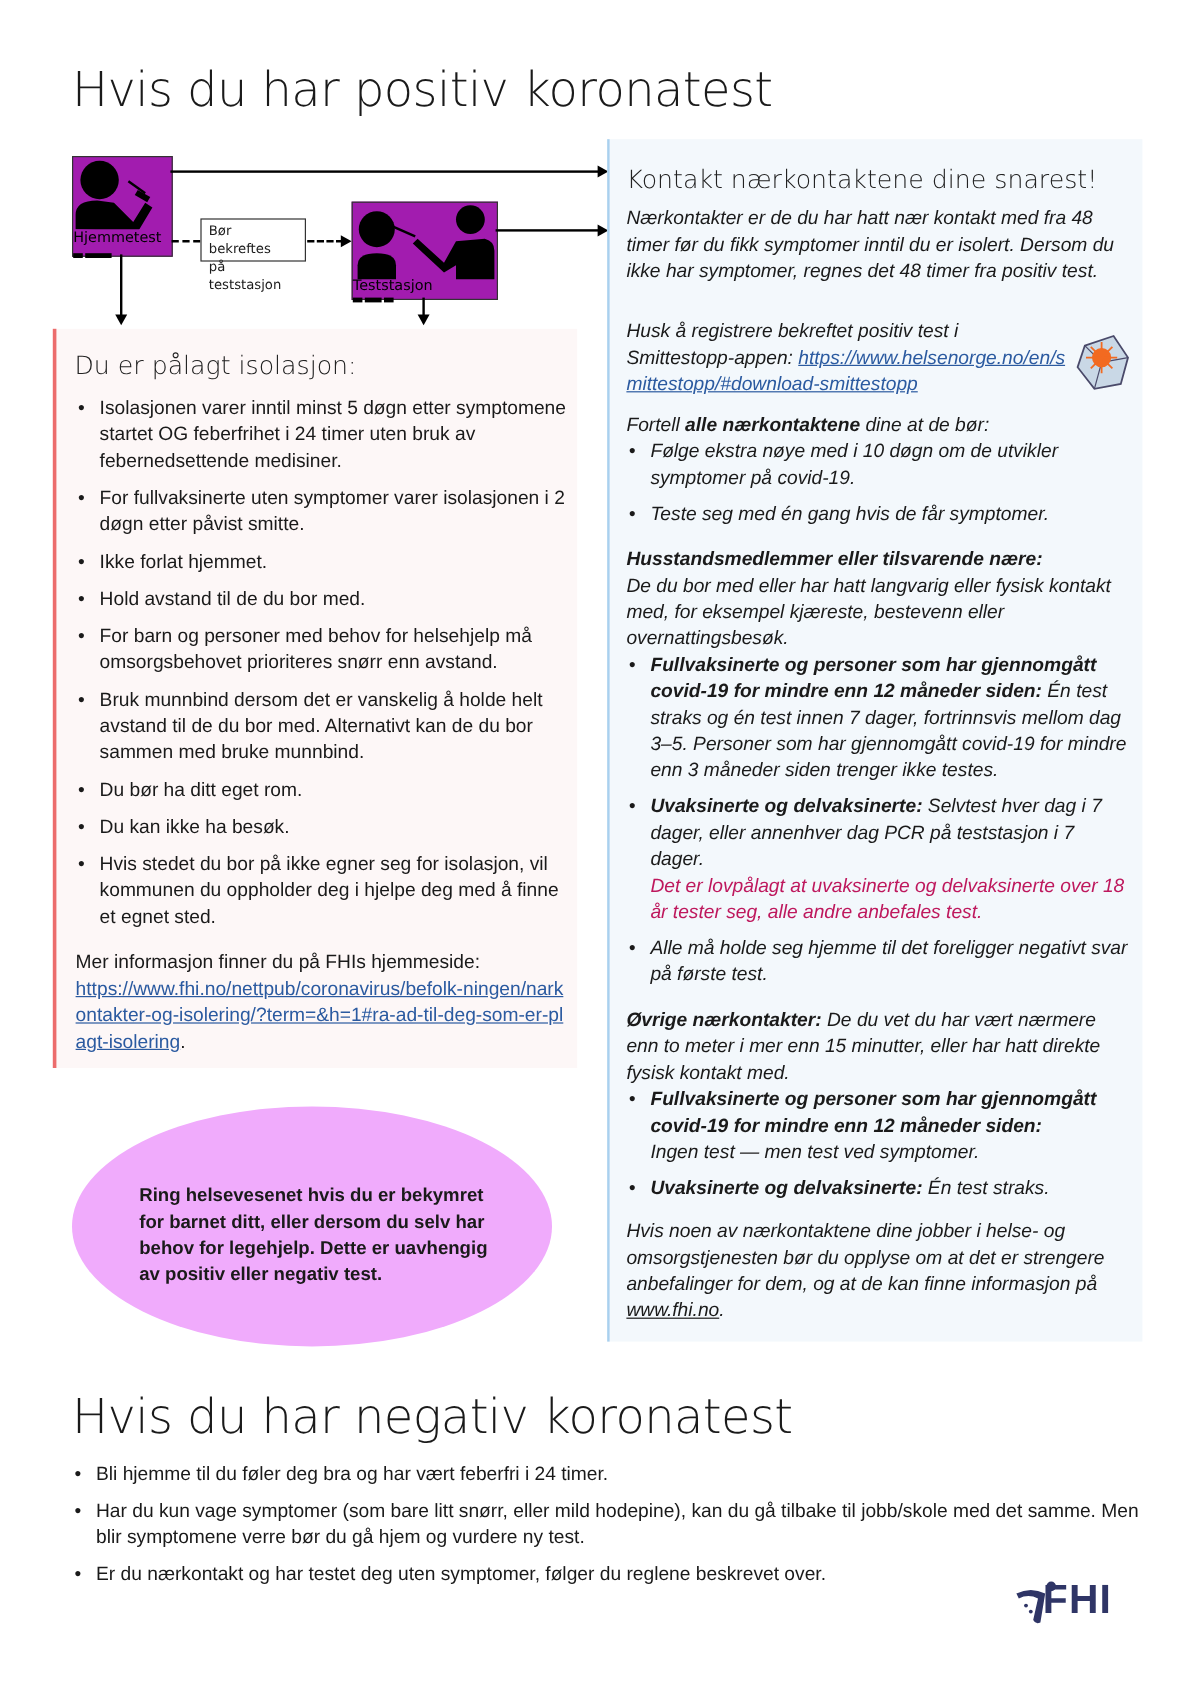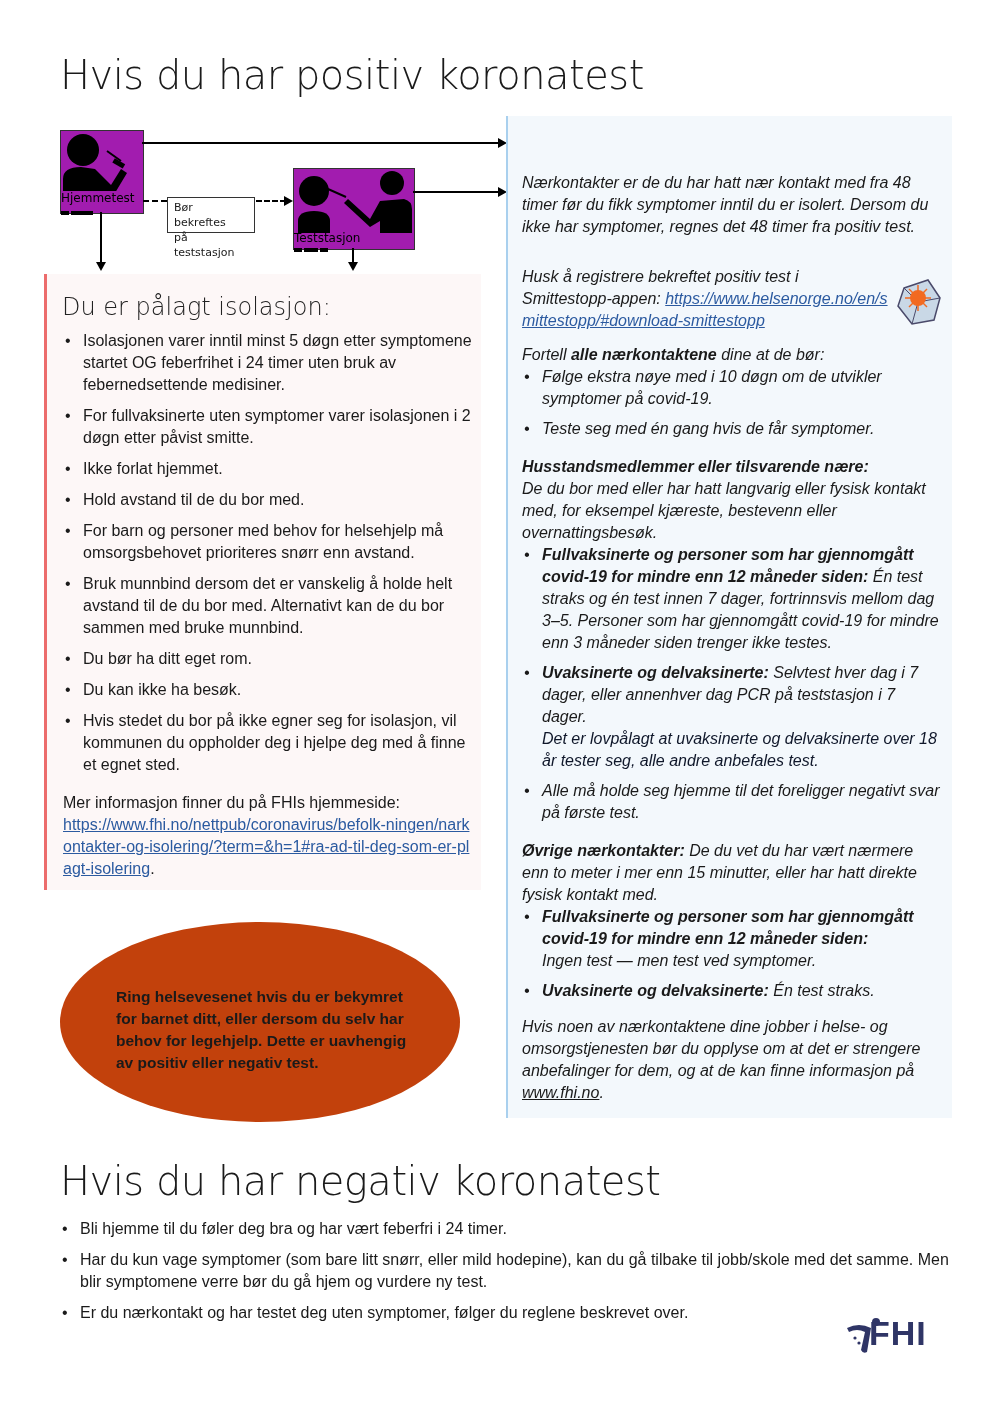--- a/index.html
+++ b/index.html
@@ -13,46 +13,46 @@
   
   .flowbox { position: absolute; border: 1px solid #333; background: #a21caf; }
   .flowlabel { position: absolute; font-family: "DejaVu Sans", sans-serif; font-size: 12px; color: #000; }
   .bars { position: absolute; height: 4px; display: flex; gap: 2px; }
   .bars span { background: #000; height: 4px; display: block; }
   .line { position: absolute; background: #000; }
   .dash { position: absolute; border-top: 2px dashed #000; height: 0; }
   .arrow-r { position: absolute; width: 0; height: 0; border-top: 5px solid transparent; border-bottom: 5px solid transparent; border-left: 9px solid #000; }
   .arrow-d { position: absolute; width: 0; height: 0; border-left: 5px solid transparent; border-right: 5px solid transparent; border-top: 9px solid #000; }
   .midbox { position: absolute; left: 167px; top: 182px; width: 88px; height: 36px; border: 1px solid #333; background: #fff;
-            font-family: "DejaVu Sans", sans-serif; font-size: 11px; line-height: 15px; padding: 2px 16px 0 6px; box-sizing: border-box; margin-top: 15px; }
+            font-family: "DejaVu Sans", sans-serif; font-size: 11px; line-height: 15px; padding: 2px 16px 0 6px; box-sizing: border-box; }
 
   
   .red-panel { position: absolute; left: 44px; top: 274px; width: 437px; height: 616px; background: #fdf7f7;
                border-left: 3px solid #ec6c6c; box-sizing: border-box; }
-  .panel-h { font-family: "DejaVu Sans", sans-serif; font-weight: 200; font-size: 24px; color: #222; margin: 0; }
+  .panel-h { font-family: "DejaVu Sans", sans-serif; font-weight: 200; font-size: 21px; color: #222; margin: 0; }
   .red-panel .panel-h { position: absolute; left: 15px; top: 19px; }
   ul.b { list-style: none; margin: 0; padding: 0; }
   ul.b li { position: relative; padding-left: 20px; font-size: 16px; line-height: 22px; }
   ul.b li::before { content: "\2022"; position: absolute; left: 2px; top: 0; }
   .red-panel ul { position: absolute; left: 16px; top: 56px; width: 415px; }
   .red-panel ul li { margin-bottom: 9px; }
   .red-panel .more { position: absolute; left: 16px; top: 518px; width: 415px; font-size: 16px; line-height: 22px; }
   a.lnk { color: #2b5aa0; text-decoration: underline; }
 
   
   .blue-panel { position: absolute; left: 506px; top: 116px; width: 446px; height: 1002px; background: #f3f8fc;
                 border-left: 2px solid #a9d0ee; box-sizing: border-box; }
   .blue-panel .panel-h { position: absolute; left: 14px; top: 22px; font-size: 21px; }
   .bp { position: absolute; left: 14px; width: 420px; font-size: 16px; line-height: 22px; font-style: italic; }
   .bp ul.b li { margin-bottom: 8px; }
-  .red-text { color: #0f172a; }
+  .red-text { color: #be185d; }
   .virus-icon { position: absolute; left: 386px; top: 160px; width: 50px; height: 50px; }
 
   
-  .ellipse { position: absolute; left: 60px; top: 922px; width: 400px; height: 200px; border-radius: 50%; background: #c2410c; }
+  .ellipse { position: absolute; left: 60px; top: 922px; width: 400px; height: 200px; border-radius: 50%; background: #f0abfc; }
   .ellipse p { position: absolute; left: 56px; top: 64px; width: 310px; margin: 0; font-weight: bold; font-size: 15.5px; line-height: 22px; }
 
   
   .neg-list { position: absolute; left: 60px; top: 1218px; width: 890px; }
   .neg-list li { margin-bottom: 9px; font-size: 16px; }
 
   .fhi-logo { position: absolute; left: 845px; top: 1316px; width: 100px; height: 40px; }
   .fhi-logo .txt { position: absolute; left: 24px; top: -2px; font-family: "Liberation Sans", sans-serif; font-weight: bold; font-size: 34px; color: #2f3566; letter-spacing: 1px; }
 </style>
 </head>
@@ -122,20 +122,21 @@
     <li>Du kan ikke ha besøk.</li>
     <li>Hvis stedet du bor på ikke egner seg for isolasjon, vil kommunen du oppholder deg i hjelpe deg med å finne et egnet sted.</li>
   </ul>
   <div class="more">
     <span>Mer informasjon finner du på FHIs hjemmeside:</span><br>
     <a class="lnk" style="word-break:break-all;">https://www.fhi.no/nettpub/coronavirus/befolk-ningen/narkontakter-og-isolering/?term=&amp;h=1#ra-ad-til-deg-som-er-plagt-isolering</a><span>.</span>
   </div>
 </section>
 
 <section class="blue-panel">
+  <h2 class="panel-h">Kontakt nærkontaktene dine snarest!</h2>
   <p class="bp" style="top:56px;margin:0;">Nærkontakter er de du har hatt nær kontakt med fra 48 timer før du fikk symptomer inntil du er isolert. Dersom du ikke har symptomer, regnes det 48 timer fra positiv test.</p>
   <p class="bp" style="top:150px;margin:0;width:370px;">
     <span>Husk å registrere bekreftet positiv test i Smittestopp-appen: </span><a class="lnk" style="word-break:break-all;">https://www.helsenorge.no/en/smittestopp/#download-smittestopp</a>
   </p>
   <svg class="virus-icon" viewBox="0 0 50 50">
     <polygon points="10,12 34,4 46,22 40,44 18,48 4,30" fill="#c9d8e6" stroke="#4a4a6a" stroke-width="1.5"></polygon>
     <line x1="10" y1="12" x2="24" y2="26" stroke="#4a4a6a" stroke-width="1"></line>
     <line x1="24" y1="26" x2="46" y2="22" stroke="#4a4a6a" stroke-width="1"></line>
     <line x1="24" y1="26" x2="18" y2="48" stroke="#4a4a6a" stroke-width="1"></line>
     <circle cx="24" cy="22" r="8" fill="#f26a21"></circle>

